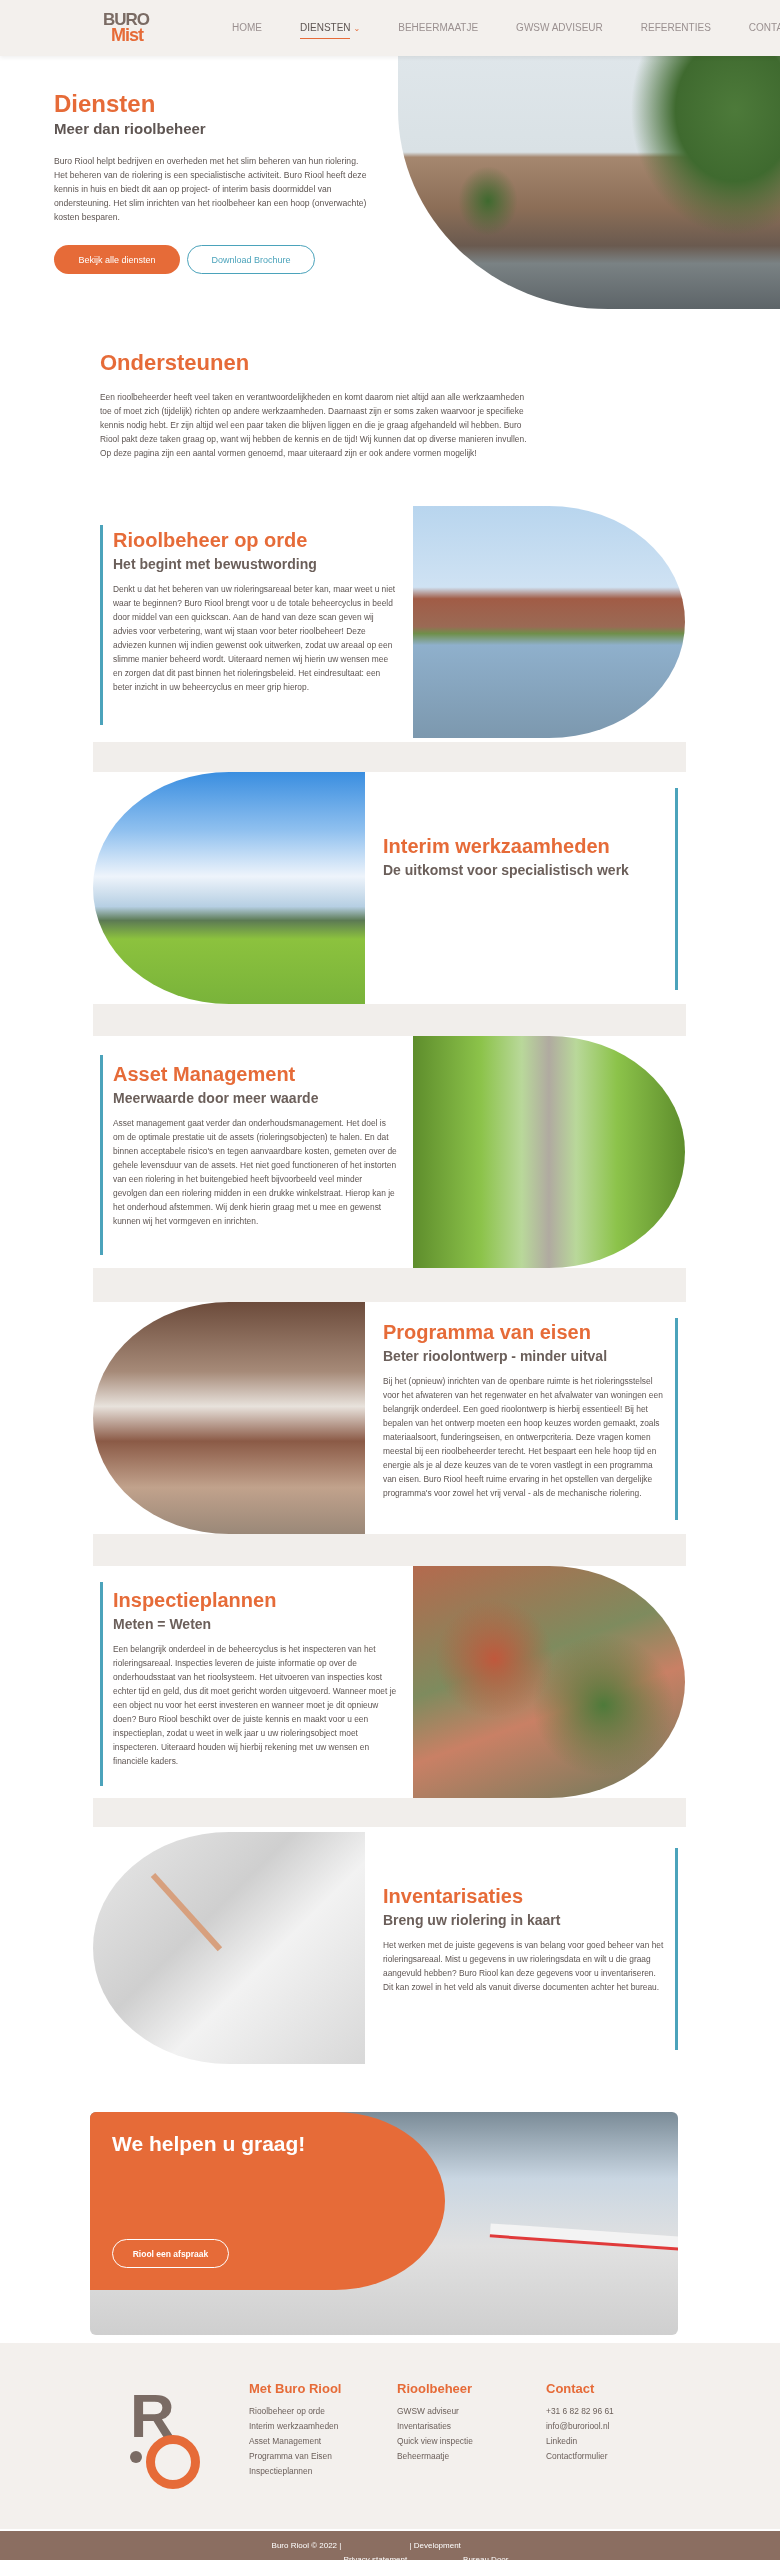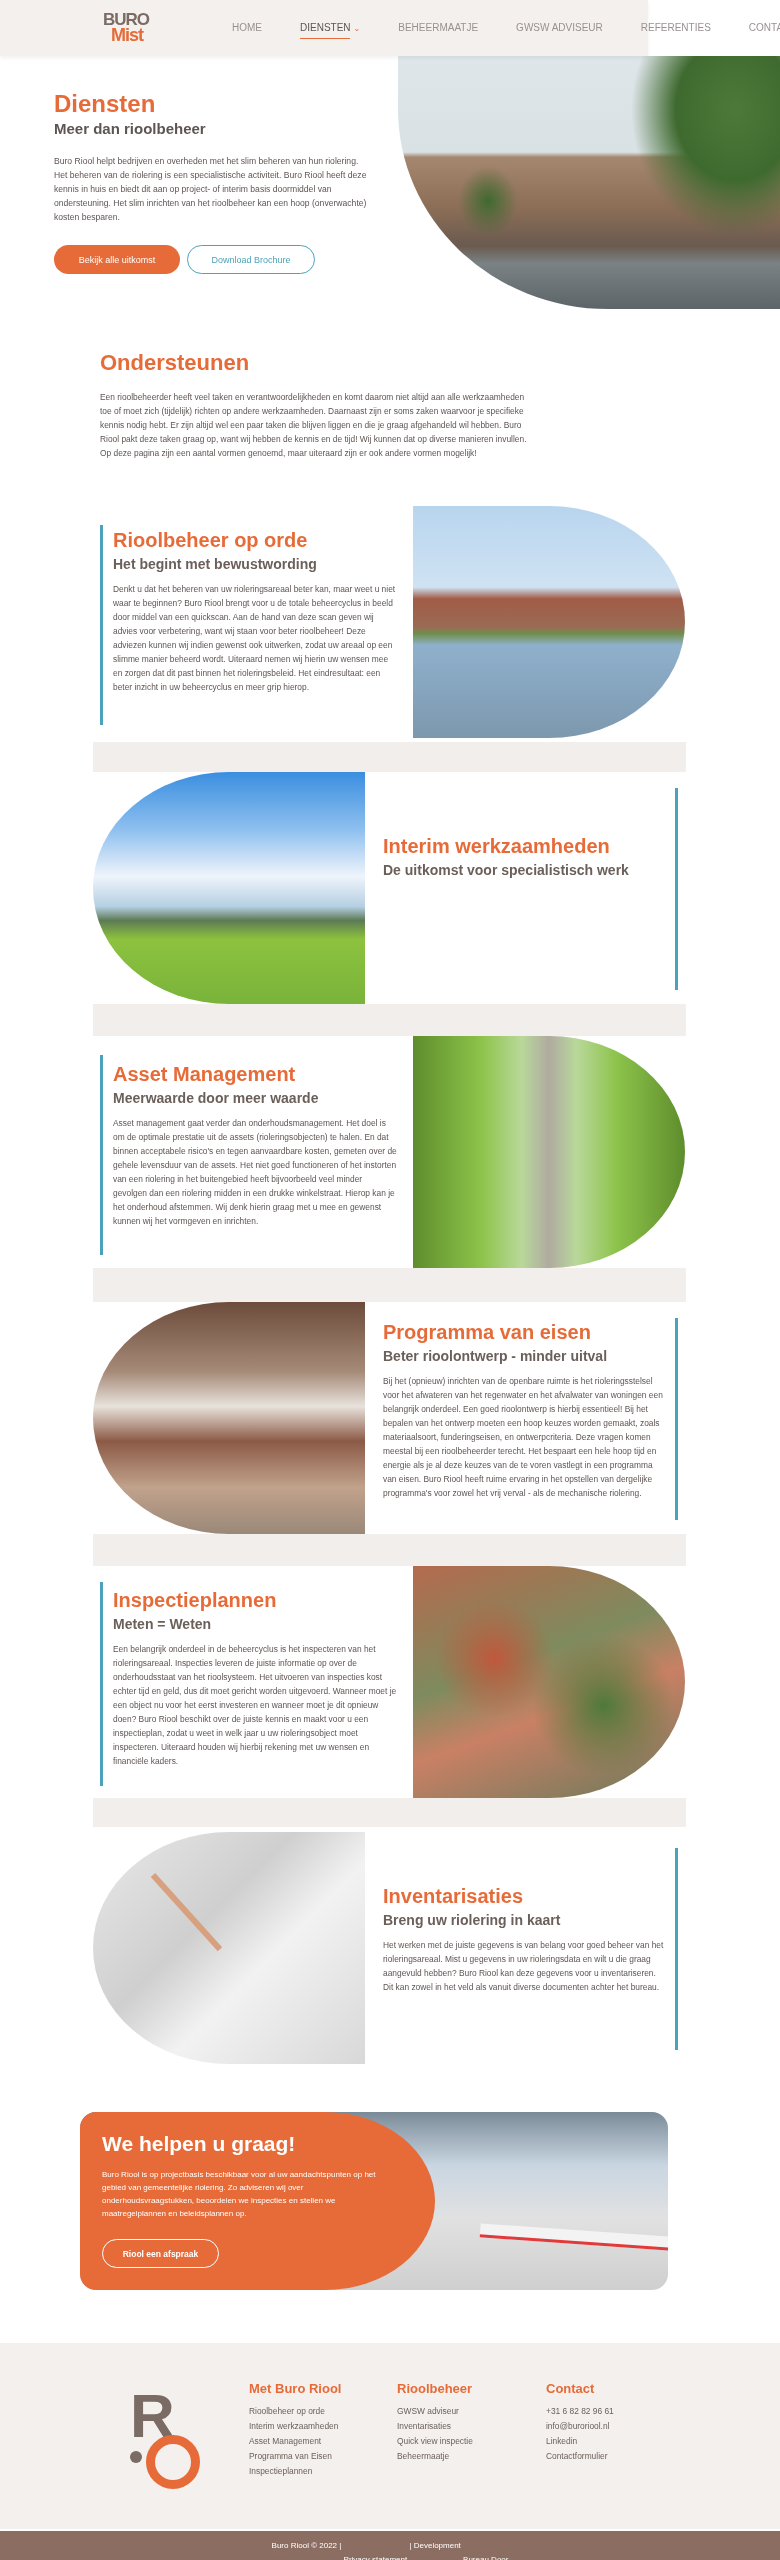--- a/index.html
+++ b/index.html
@@ -1,20 +1,20 @@
 <!DOCTYPE html>
 <html><head>
 <meta charset="utf-8">
 <style>
   * { box-sizing: border-box; margin: 0; padding: 0; }
   body { width: 780px; height: 2560px; background: #ffffff; font-family: "Liberation Sans", sans-serif; color: #5e5552; position: relative; overflow: hidden; }
   a { color: inherit; text-decoration: none; }
 
   
-  .header { position: absolute; top: 0; left: 0; width: 648px; height: 56px; background: #f3f0ed; box-shadow: 0 2px 4px rgba(0,0,0,0.06); z-index: 5; padding-left: 8px; }
+  .header { position: absolute; top: 0; left: 0; width: 780px; height: 56px; background: #f3f0ed; box-shadow: 0 2px 4px rgba(0,0,0,0.06); z-index: 5; padding-left: 8px; }
   .logo { position: absolute; left: 103px; top: 11px; width: 80px; height: 34px; }
   .logo .l1 { position: absolute; left: 0; top: 0; font-size: 17px; font-weight: bold; color: #7a6b64; letter-spacing: -1px; line-height: 17px; }
   .logo .l2 { position: absolute; left: 8px; top: 15px; font-size: 18px; font-weight: bold; color: #e66b38; letter-spacing: -1px; line-height: 18px; }
   .nav { position: absolute; top: 22px; left: 232px; display: flex; gap: 16px; }
   .nav-item { font-size: 10px; color: #9a9090; margin-right: 22px; position: relative; white-space: nowrap; }
   .nav-item.active { color: #5e5552; }
   .nav-item.active::after { content: ""; position: absolute; left: 0; right: 10px; bottom: -6px; height: 1.5px; background: #e66b38; }
   .nav-chev { color: #e66b38; font-size: 8px; margin-left: 3px; }
 
   
@@ -46,21 +46,21 @@
 
   .img-canal { background: linear-gradient(180deg, #b8d5ee 0%, #cfe2f3 35%, #a15c46 40%, #9a6a55 52%, #6f8f4a 55%, #8fb0cc 60%, #7c98ae 100%); }
   .img-windmill { background: linear-gradient(180deg, #3a8ee0 0%, #8fc0ef 25%, #eef4fb 45%, #b6cfe3 58%, #5c7a54 64%, #8cc23e 72%, #79b33a 100%); }
   .img-road { background: linear-gradient(90deg, #5e8d2c 0%, #8cc34a 25%, #b9d89a 40%, #b0aaa0 50%, #b9d89a 60%, #8cc34a 75%, #5e8d2c 100%); }
   .img-city { background: linear-gradient(180deg, #6c4b3b 0%, #a68a78 30%, #e8e2dc 45%, #8b5a46 60%, #c1a28c 80%, #9a8878 100%); }
   .img-roofs { background: radial-gradient(circle at 30% 40%, #c0583c 0%, rgba(192,88,60,0) 25%), radial-gradient(circle at 70% 60%, #4e7a3a 0%, rgba(78,122,58,0) 30%), linear-gradient(160deg, #b46a4e 0%, #7e8b5e 40%, #c98065 60%, #6a7a5a 100%); }
   .img-drawing { background: linear-gradient(135deg, #e9e9e9 0%, #cfcfcf 40%, #f2f2f2 60%, #d8d8d8 100%); }
   .img-drawing .pencil { position: absolute; left: 60px; top: 40px; width: 100px; height: 6px; background: #d7a07e; transform: rotate(48deg); transform-origin: left center; }
 
   
-  .cta { position: absolute; left: 80px; top: 2112px; width: 588px; height: 178px; border-radius: 16px; overflow: hidden; background: linear-gradient(180deg, #7a8b97 0%, #c9d6e2 30%, #e1e1e1 60%, #cfcfcf 100%); }
+  .cta { position: absolute; left: 90px; top: 2112px; width: 588px; height: 223px; border-radius: 6px; overflow: hidden; background: linear-gradient(180deg, #7a8b97 0%, #c9d6e2 30%, #e1e1e1 60%, #cfcfcf 100%); }
   .cta-orange { position: absolute; left: 0; top: 0; width: 355px; height: 178px; background: #e66b38; border-top-right-radius: 110px 89px; border-bottom-right-radius: 110px 89px; }
   .cta-title { position: absolute; left: 22px; top: 20px; font-size: 21px; font-weight: bold; color: #fff; }
   .cta-text { position: absolute; left: 22px; top: 56px; width: 280px; font-size: 8px; line-height: 13px; color: #fff; }
   .cta-btn { position: absolute; left: 22px; top: 127px; width: 117px; height: 29px; border-radius: 15px; border: 1.2px solid #fff; color: #fff; font-size: 8.5px; font-weight: bold; display: flex; align-items: center; justify-content: center; }
   .cta-ruler { position: absolute; left: 400px; top: 118px; width: 190px; height: 14px; background: #f3f3f3; border-bottom: 3px solid #e03a3a; transform: rotate(4deg); }
 
   
   .footer { position: absolute; left: 0; top: 2343px; width: 780px; height: 186px; background: #f3f0ed; }
   .f-logo { position: absolute; left: 130px; top: 42px; width: 72px; height: 104px; }
   .f-logo .r { position: absolute; left: 0; top: 0; font-size: 62px; font-weight: bold; color: #7a6b64; line-height: 62px; }
@@ -87,21 +87,21 @@
     <a class="nav-item"><span>GWSW ADVISEUR</span></a>
     <a class="nav-item"><span>REFERENTIES</span></a>
     <a class="nav-item"><span>CONTACT</span></a>
   </nav>
 </header>
 
 <section>
   <h1 class="hero-title">Diensten</h1>
   <h2 class="hero-sub">Meer dan rioolbeheer</h2>
   <p class="hero-text">Buro Riool helpt bedrijven en overheden met het slim beheren van hun riolering. Het beheren van de riolering is een specialistische activiteit. Buro Riool heeft deze kennis in huis en biedt dit aan op project- of interim basis doormiddel van ondersteuning. Het slim inrichten van het rioolbeheer kan een hoop (onverwachte) kosten besparen.</p>
-  <a class="btn-primary">Bekijk alle uitkomst</a>
+  <a class="btn-primary">Bekijk alle diensten</a>
   <a class="btn-outline">Download Brochure</a>
   <div class="hero-img" title="Amsterdam canal houses">
     <div class="trees"></div>
     <div class="trees2"></div>
   </div>
 </section>
 
 <section>
   <h2 class="ond-title">Ondersteunen</h2>
   <p class="ond-text">Een rioolbeheerder heeft veel taken en verantwoordelijkheden en komt daarom niet altijd aan alle werkzaamheden toe of moet zich (tijdelijk) richten op andere werkzaamheden. Daarnaast zijn er soms zaken waarvoor je specifieke kennis nodig hebt. Er zijn altijd wel een paar taken die blijven liggen en die je graag afgehandeld wil hebben. Buro Riool pakt deze taken graag op, want wij hebben de kennis en de tijd! Wij kunnen dat op diverse manieren invullen. Op deze pagina zijn een aantal vormen genoemd, maar uiteraard zijn er ook andere vormen mogelijk!</p>
@@ -167,21 +167,20 @@
     <h4 class="svc-sub">Breng uw riolering in kaart</h4>
     <p class="svc-body">Het werken met de juiste gegevens is van belang voor goed beheer van het rioleringsareaal. Mist u gegevens in uw rioleringsdata en wilt u die graag aangevuld hebben? Buro Riool kan deze gegevens voor u inventariseren. Dit kan zowel in het veld als vanuit diverse documenten achter het bureau.</p>
   </div>
   <div class="svc-bar" style="left:582px; top:16px; height:202px;"></div>
 </div>
 
 <section class="cta">
   <div class="cta-ruler"></div>
   <div class="cta-orange">
     <h2 class="cta-title">We helpen u graag!</h2>
-    <p class="cta-text">Buro Riool is op projectbasis beschikbaar voor al uw aandachtspunten op het gebied van gemeentelijke riolering. Zo adviseren wij over onderhoudsvraagstukken, beoordelen we inspecties en stellen we maatregelplannen en beleidsplannen op.</p>
     <a class="cta-btn">Riool een afspraak</a>
   </div>
 </section>
 
 <footer class="footer">
   <div class="f-logo">
     <span class="r">R</span>
     <span class="o"></span>
     <span class="dot"></span>
   </div>

